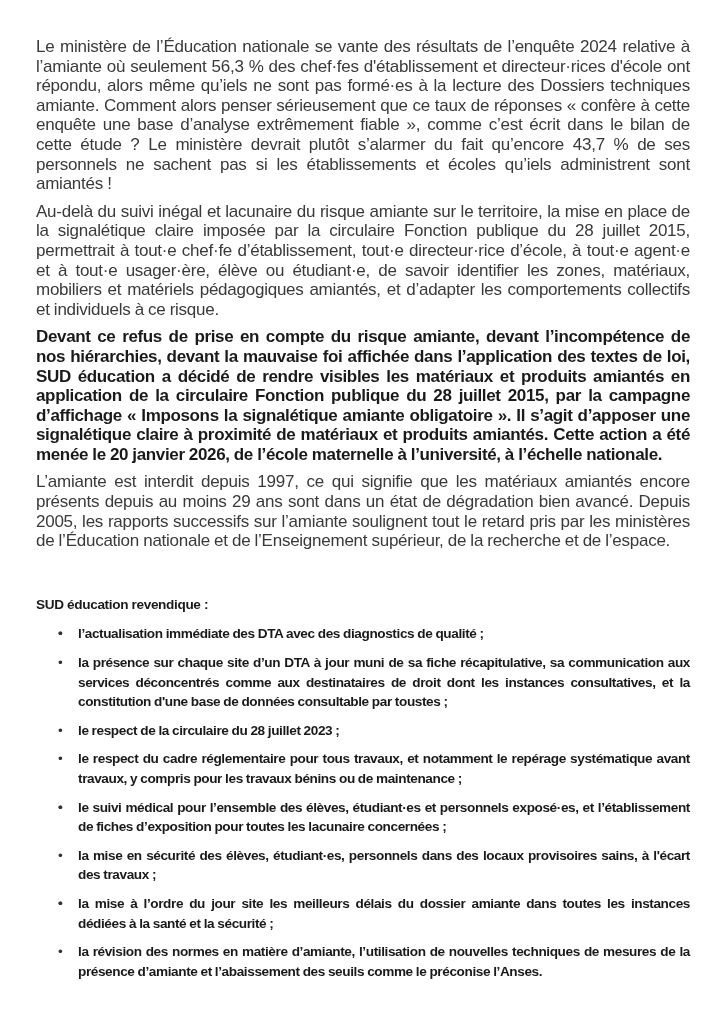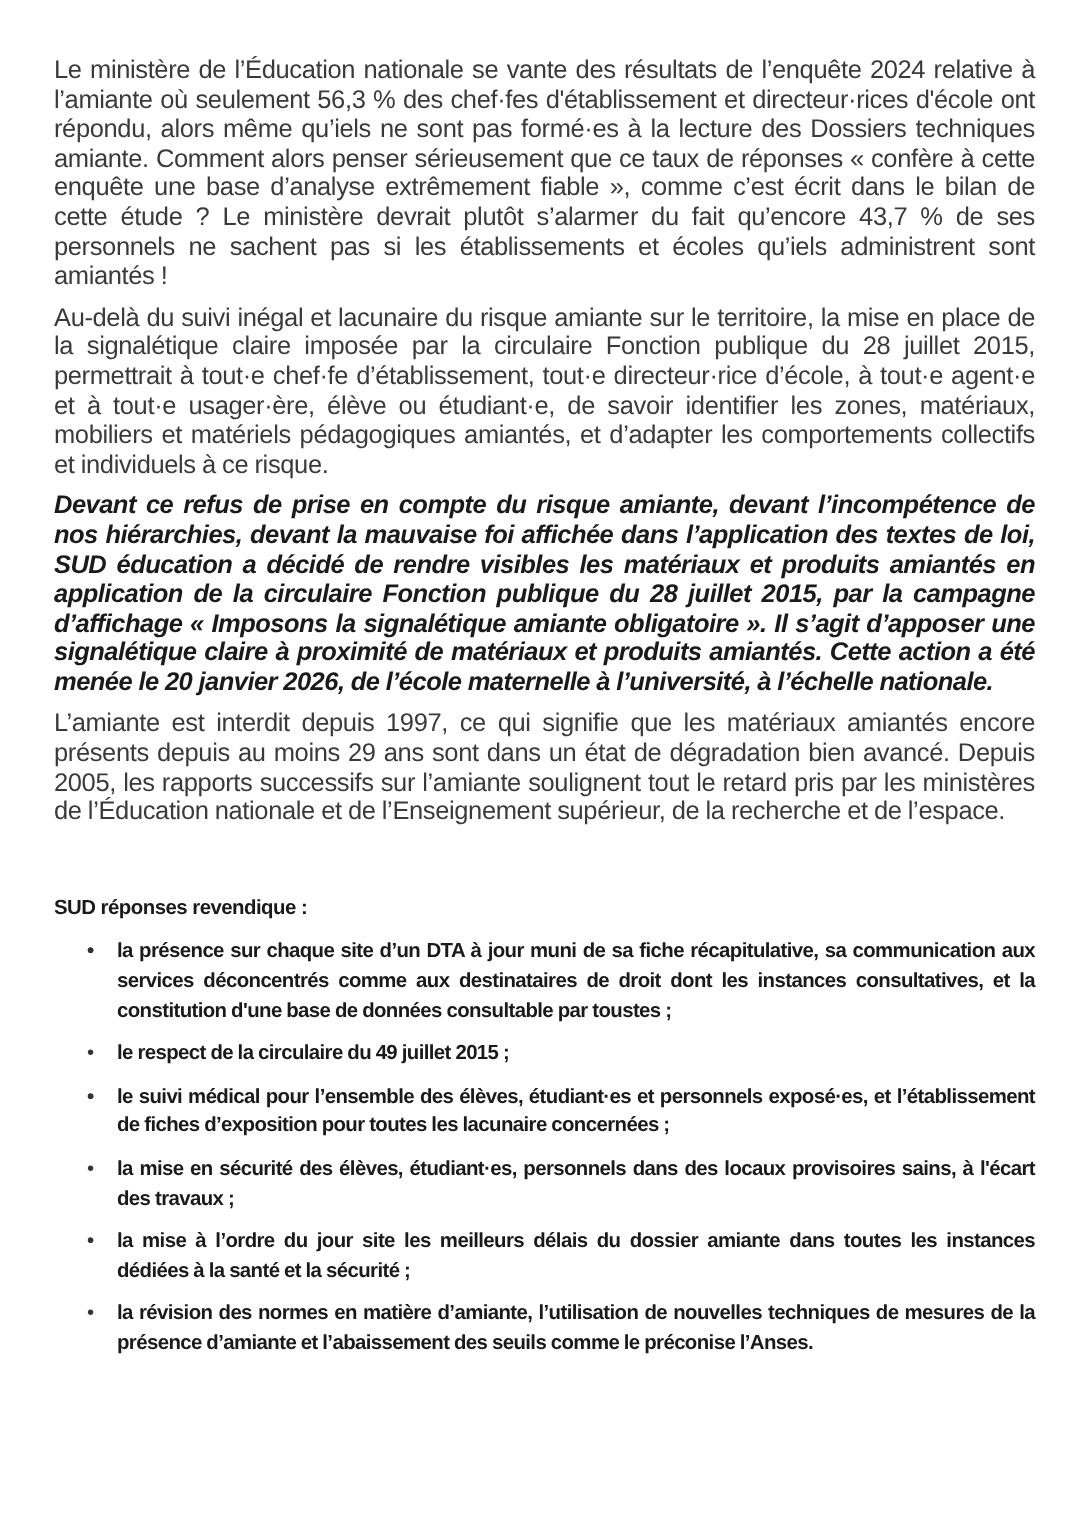--- a/index.html
+++ b/index.html
@@ -27,21 +27,20 @@
       text-align: justify;
       margin: 0 0 8px 0;
       letter-spacing: -0.25px;
       word-spacing: -0.3px;
     }
     .para.bold {
       font-weight: bold;
       color: #1a1a1a;
       letter-spacing: -0.35px;
       word-spacing: -0.2px;
-      font-style: italic;
     }
     .spacer {
       height: 36px;
     }
     .list-heading {
       font-size: 13.6px;
       line-height: 19.6px;
       font-weight: bold;
       color: #1a1a1a;
       margin: 0 0 10px 0;
@@ -76,28 +75,28 @@
 <body>
 
 <div class="page">
   <p class="para">Le ministère de l’Éducation nationale se vante des résultats de l’enquête 2024 relative à l’amiante où seulement 56,3 % des chef·fes d'établissement et directeur·rices d'école ont répondu, alors même qu’iels ne sont pas formé·es à la lecture des Dossiers techniques amiante. Comment alors penser sérieusement que ce taux de réponses « confère à cette enquête une base d’analyse extrêmement fiable », comme c’est écrit dans le bilan de cette étude ? Le ministère devrait plutôt s’alarmer du fait qu’encore 43,7 % de ses personnels ne sachent pas si les établissements et écoles qu’iels administrent sont amiantés !</p>
   <p class="para">Au-delà du suivi inégal et lacunaire du risque amiante sur le territoire, la mise en place de la signalétique claire imposée par la circulaire Fonction publique du 28 juillet 2015, permettrait à tout·e chef·fe d’établissement, tout·e directeur·rice d’école, à tout·e agent·e et à tout·e usager·ère, élève ou étudiant·e, de savoir identifier les zones, matériaux, mobiliers et matériels pédagogiques amiantés, et d’adapter les comportements collectifs et individuels à ce risque.</p>
   <p class="para bold">Devant ce refus de prise en compte du risque amiante, devant l’incompétence de nos hiérarchies, devant la mauvaise foi affichée dans l’application des textes de loi, SUD éducation a décidé de rendre visibles les matériaux et produits amiantés en application de la circulaire Fonction publique du 28 juillet 2015, par la campagne d’affichage « Imposons la signalétique amiante obligatoire ». Il s’agit d’apposer une signalétique claire à proximité de matériaux et produits amiantés. Cette action a été menée le 20 janvier 2026, de l’école maternelle à l’université, à l’échelle nationale.</p>
   <p class="para">L’amiante est interdit depuis 1997, ce qui signifie que les matériaux amiantés encore présents depuis au moins 29 ans sont dans un état de dégradation bien avancé. Depuis 2005, les rapports successifs sur l’amiante soulignent tout le retard pris par les ministères de l’Éducation nationale et de l’Enseignement supérieur, de la recherche et de l’espace.</p>
 
   <div class="spacer"></div>
 
-  <p class="list-heading">SUD réponses revendique :</p>
+  <p class="list-heading">SUD éducation revendique :</p>
 
   <ul class="demands">
     <li class="demand"><span class="bullet">•</span></li>
-    <li class="demand"><span class="bullet">•</span></li>
+    <li class="demand"><span class="bullet">•</span><span>l’actualisation immédiate des DTA avec des diagnostics de qualité ;</span></li>
     <li class="demand"><span class="bullet">•</span><span>la présence sur chaque site d’un DTA à jour muni de sa fiche récapitulative, sa communication aux services déconcentrés comme aux destinataires de droit dont les instances consultatives, et la constitution d'une base de données consultable par toustes ;</span></li>
-    <li class="demand"><span class="bullet">•</span><span>le respect de la circulaire du 49 juillet 2015 ;</span></li>
-    <li class="demand"><span class="bullet">•</span></li>
+    <li class="demand"><span class="bullet">•</span><span>le respect de la circulaire du 28 juillet 2023 ;</span></li>
+    <li class="demand"><span class="bullet">•</span><span>le respect du cadre réglementaire pour tous travaux, et notamment le repérage systématique avant travaux, y compris pour les travaux bénins ou de maintenance ;</span></li>
     <li class="demand"><span class="bullet">•</span></li>
     <li class="demand"><span class="bullet">•</span><span>le suivi médical pour l’ensemble des élèves, étudiant·es et personnels exposé·es, et l’établissement de fiches d’exposition pour toutes les lacunaire concernées ;</span></li>
     <li class="demand"><span class="bullet">•</span><span>la mise en sécurité des élèves, étudiant·es, personnels dans des locaux provisoires sains, à l'écart des travaux ;</span></li>
     <li class="demand"><span class="bullet">•</span></li>
     <li class="demand"><span class="bullet">•</span><span>la mise à l’ordre du jour site les meilleurs délais du dossier amiante dans toutes les instances dédiées à la santé et la sécurité ;</span></li>
     <li class="demand"><span class="bullet">•</span><span>la révision des normes en matière d’amiante, l’utilisation de nouvelles techniques de mesures de la présence d’amiante et l’abaissement des seuils comme le préconise l’Anses.</span></li>
   </ul>
 </div>
 
 </body></html>

